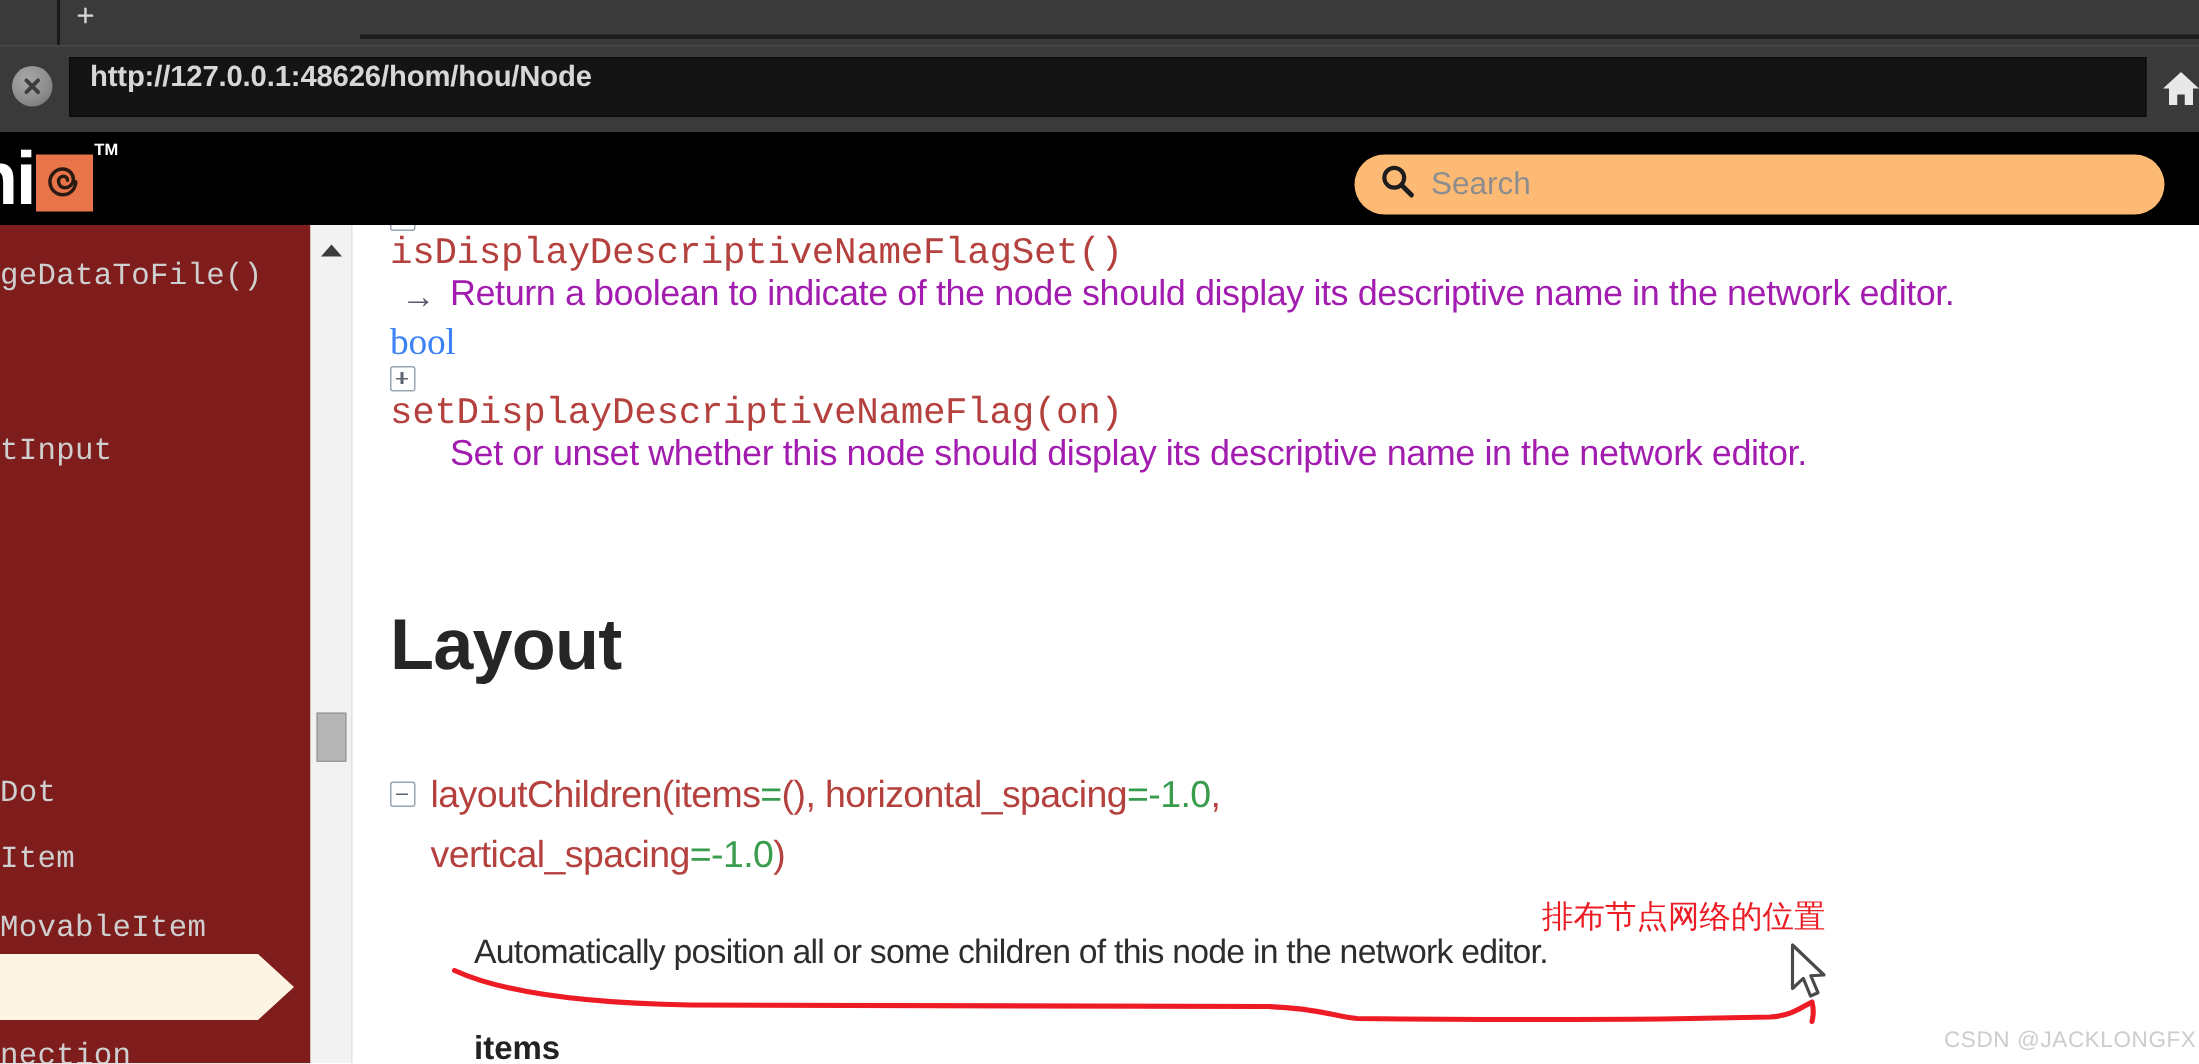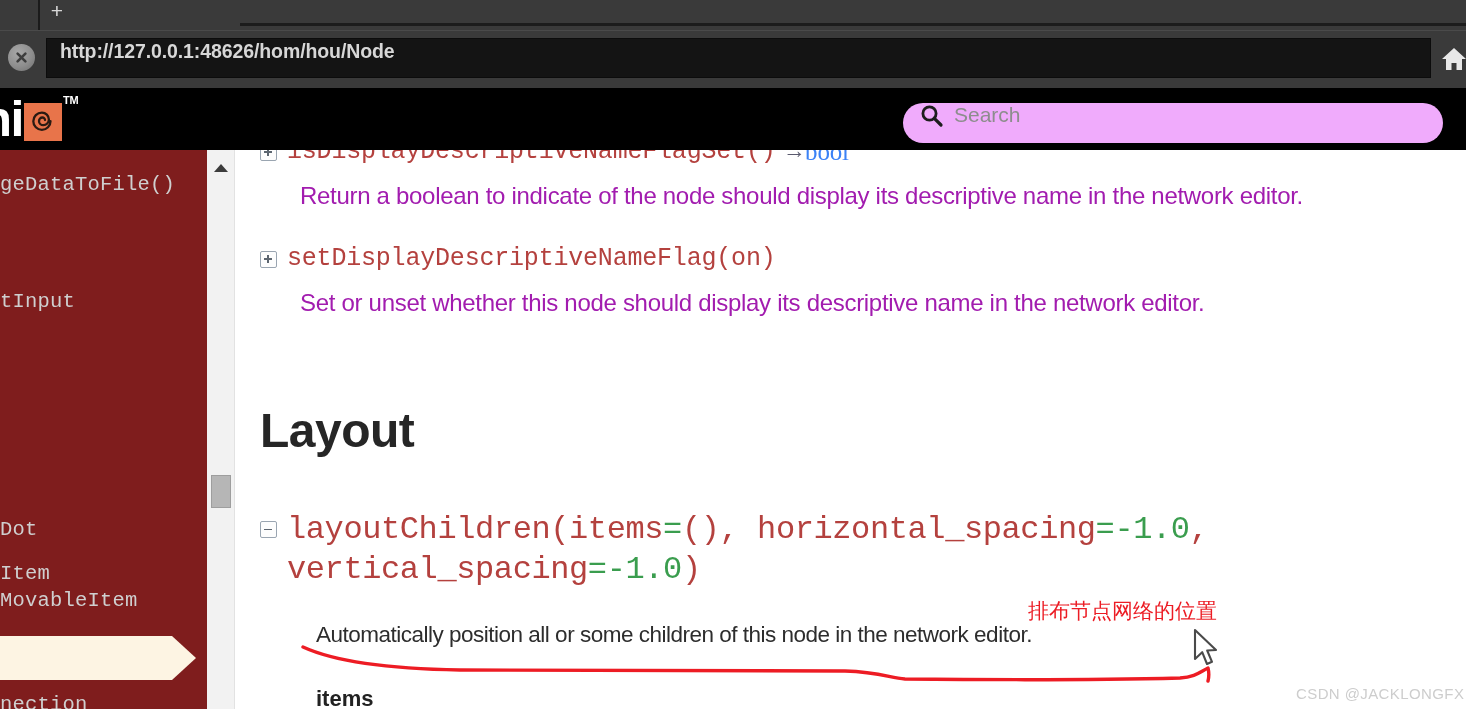--- a/index.html
+++ b/index.html
@@ -149,24 +149,24 @@
     font-weight: 700;
     align-self: flex-start;
     margin-top: 2px;
     margin-left: 1px;
   }
 
   .search-wrap {
     position: absolute;
     left: 903px; top: 103px;
     width: 540px; height: 40px;
-    background: #f0abfc;
+    background: #fdba74;
     border-radius: 20px;
     display: flex;
-    align-items: flex-start;
+    align-items: center;
     padding-left: 16px;
     cursor: text;
   }
   .search-icon { flex: 0 0 auto; display: block; margin-right: 10px; }
   .search-input {
     flex: 1 1 auto;
     background: transparent;
     border: none;
     outline: none;
     font-family: "Liberation Sans", sans-serif;
@@ -265,22 +265,22 @@
   .api-entry { position: absolute; left: 24px; }
 
   .api-sig {
     font-family: "Liberation Mono", monospace;
     font-size: 25px;
     color: #b4413e;
     white-space: nowrap;
     letter-spacing: -0.2px;
     line-height: 30px;
     display: flex;
-    align-items: center;
-    cursor: pointer;
+    cursor: pointer;
+    flex-direction: column;
   }
   .api-sig .ret-arrow { color: #5a5a6e; margin: 0 4px 0 12px; font-size: 23px; }
   .api-sig .ret-type { color: #3b82f6; font-family: Liberation Serif, serif; }
 
   .toggle-box {
     flex: 0 0 auto;
     width: 17px; height: 17px;
     border: 1.5px solid #9aa5b1;
     border-radius: 2px;
     position: relative;
@@ -317,22 +317,22 @@
     font-family: "Liberation Sans", sans-serif;
     font-size: 48px;
     font-weight: 700;
     color: #262626;
     letter-spacing: -0.5px;
   }
 
   .code-sig {
     position: absolute;
     left: 24px;
-    font-family: Liberation Mono, monospace;
-    font-size: 32px;
+    font-family: Liberation Sans, sans-serif;
+    font-size: 25px;
     color: #b4413e;
     letter-spacing: -0.4px;
     line-height: 40px;
     cursor: pointer;
   }
   .code-sig .op { color: #3a9d4e; }
   .code-sig .num { color: #3a9d4e; }
   .code-sig .line2 { display: block; padding-left: 27px; }
   .code-sig .sigrow { display: flex; align-items: flex-start; }
   .code-sig .toggle-box { margin-top: 11px; }
@@ -442,21 +442,21 @@
     <input class="search-input" type="text" spellcheck="false" placeholder="Search" style="">
   </div>
 
   <div class="page-body">
 
     <nav class="sidebar">
       <div class="side-item" style="top:22px">geDataToFile()</div>
       <div class="side-item" style="top:139px">tInput</div>
       <div class="side-item" style="top:367px">Dot</div>
       <div class="side-item" style="top:411px">Item</div>
-      <div class="side-item" style="top:438px">MovableItem</div>
+      <div class="side-item" style="top:457px">MovableItem</div>
 
       <div class="side-highlight" style="top:486px"></div>
 
       <div class="side-item" style="top:542px">nection</div>
 
     </nav>
 
     <div class="side-scrollbar">
       <span class="sb-arrow-up">
         <svg width="16" height="10" viewBox="0 0 16 10" aria-hidden="true">

